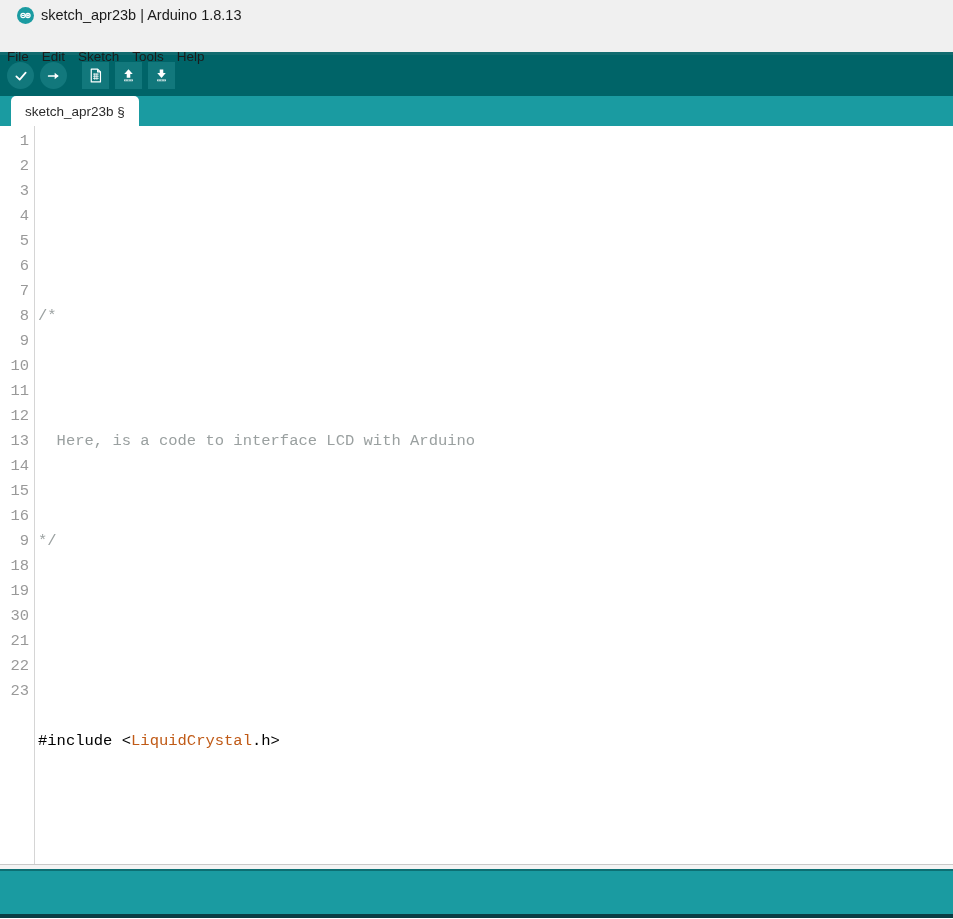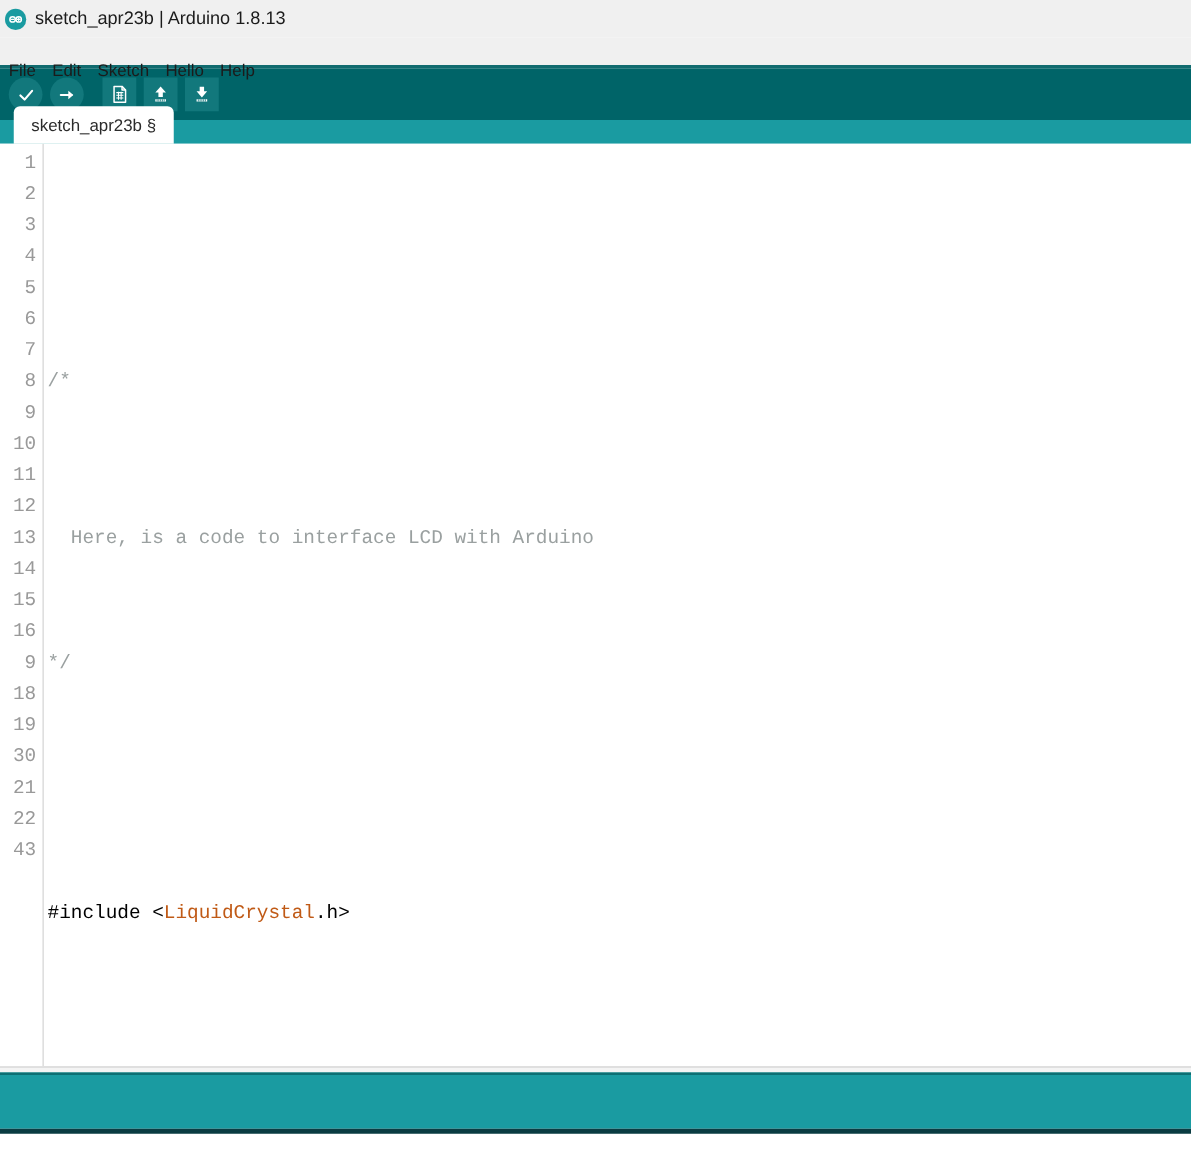--- a/index.html
+++ b/index.html
@@ -15,21 +15,21 @@
     font-family: "Liberation Sans", sans-serif;
     -webkit-font-smoothing: antialiased;
   }
 
   
   .titlebar {
     height: 30px;
     background: #f0f0f0;
     display: flex;
     align-items: center;
-    padding-left: 4px;
+    padding-left: 17px;
     box-sizing: border-box;
   }
   .app-logo {
     width: 17px;
     height: 17px;
     border-radius: 50%;
     background: #1a9ba1;
     display: inline-flex;
     align-items: center;
     justify-content: center;
@@ -96,21 +96,21 @@
     align-items: center;
     justify-content: center;
     margin-right: 6px;
     cursor: pointer;
     flex: 0 0 auto;
   }
   .tb-gap { width: 9px; flex: 0 0 auto; }
 
   
   .tabbar {
-    height: 19px;
+    height: 30px;
     background: #1a9ba1;
     display: flex;
     align-items: flex-end;
     padding-left: 11px;
     box-sizing: border-box;
   }
   .tab {
     background: #ffffff;
     border-radius: 5px 5px 0 0;
     padding: 0 14px;
@@ -205,21 +205,21 @@
       </g>
     </svg>
   </span>
   <span class="title-text">sketch_apr23b | Arduino 1.8.13</span>
 </div>
 
 <div class="menubar">
   <span class="menu-item">File</span>
   <span class="menu-item">Edit</span>
   <span class="menu-item">Sketch</span>
-  <span class="menu-item">Hello</span>
+  <span class="menu-item">Tools</span>
   <span class="menu-item">Help</span>
 </div>
 <div class="menu-underline"></div>
 
 <div class="toolbar">
 
   <span class="tb-round">
     <svg width="16" height="16" viewBox="0 0 24 24">
       <path d="M5 12.5 L10 17.5 L19 7" fill="none" stroke="#ffffff" stroke-width="2.6" stroke-linecap="round" stroke-linejoin="round"></path>
     </svg>
@@ -301,21 +301,21 @@
     <div>13</div>
     <div>14</div>
     <div>15</div>
     <div>16</div>
     <div>9</div>
     <div>18</div>
     <div>19</div>
     <div>30</div>
     <div>21</div>
     <div>22</div>
-    <div>43</div>
+    <div>23</div>
   </div>
 
   <div class="code">
 
     <div class="ln"></div>
 
     <div class="ln"><span class="c-comment">/*</span></div>
 
 
     <div class="ln"><span class="c-comment">  Here, is a code to interface LCD with Arduino</span></div>

